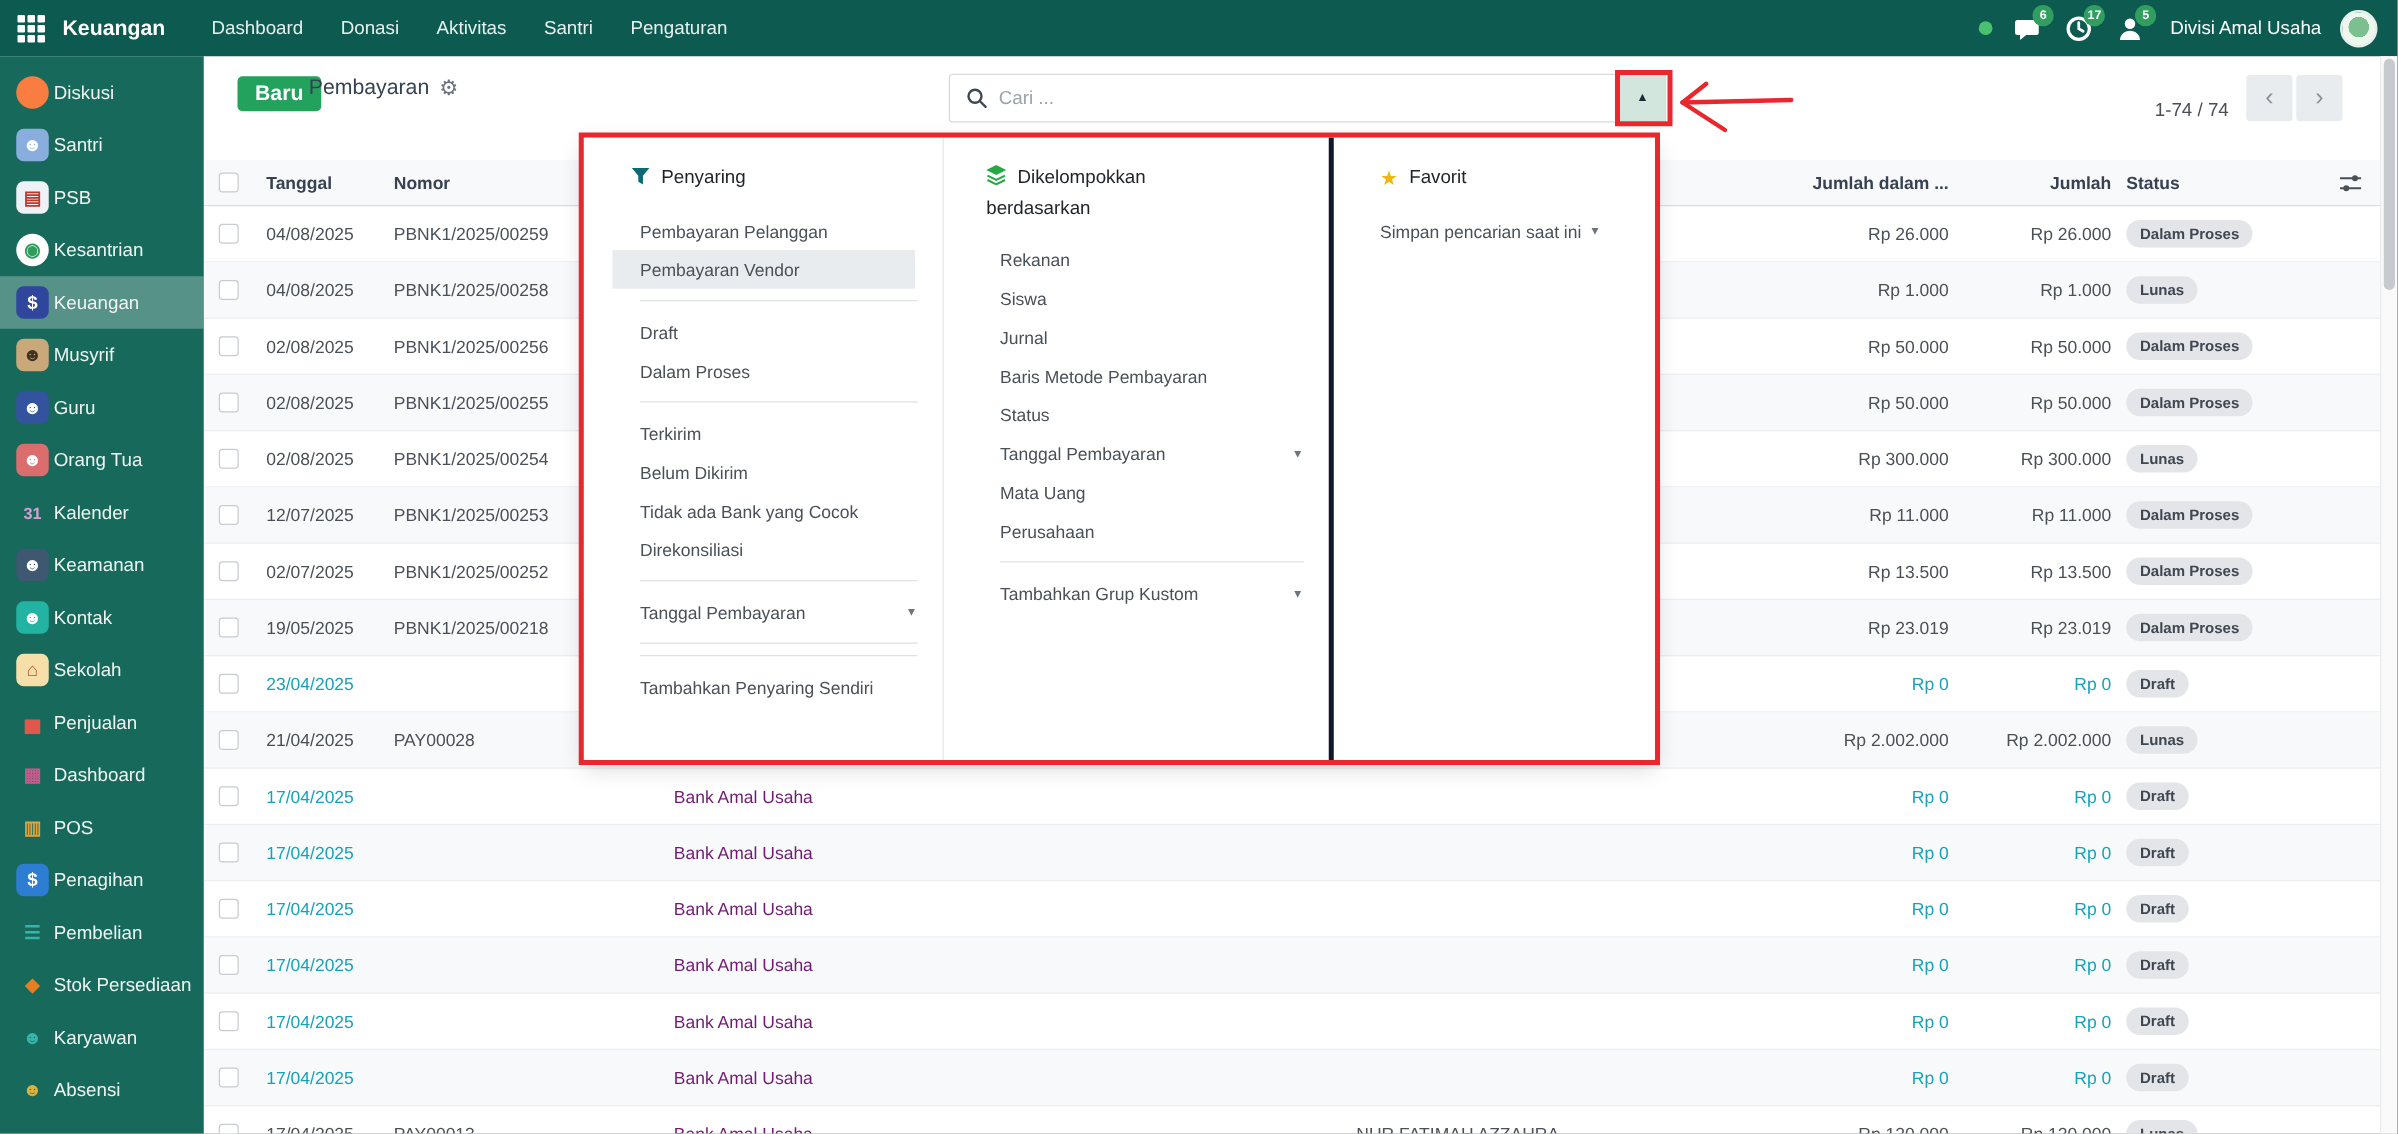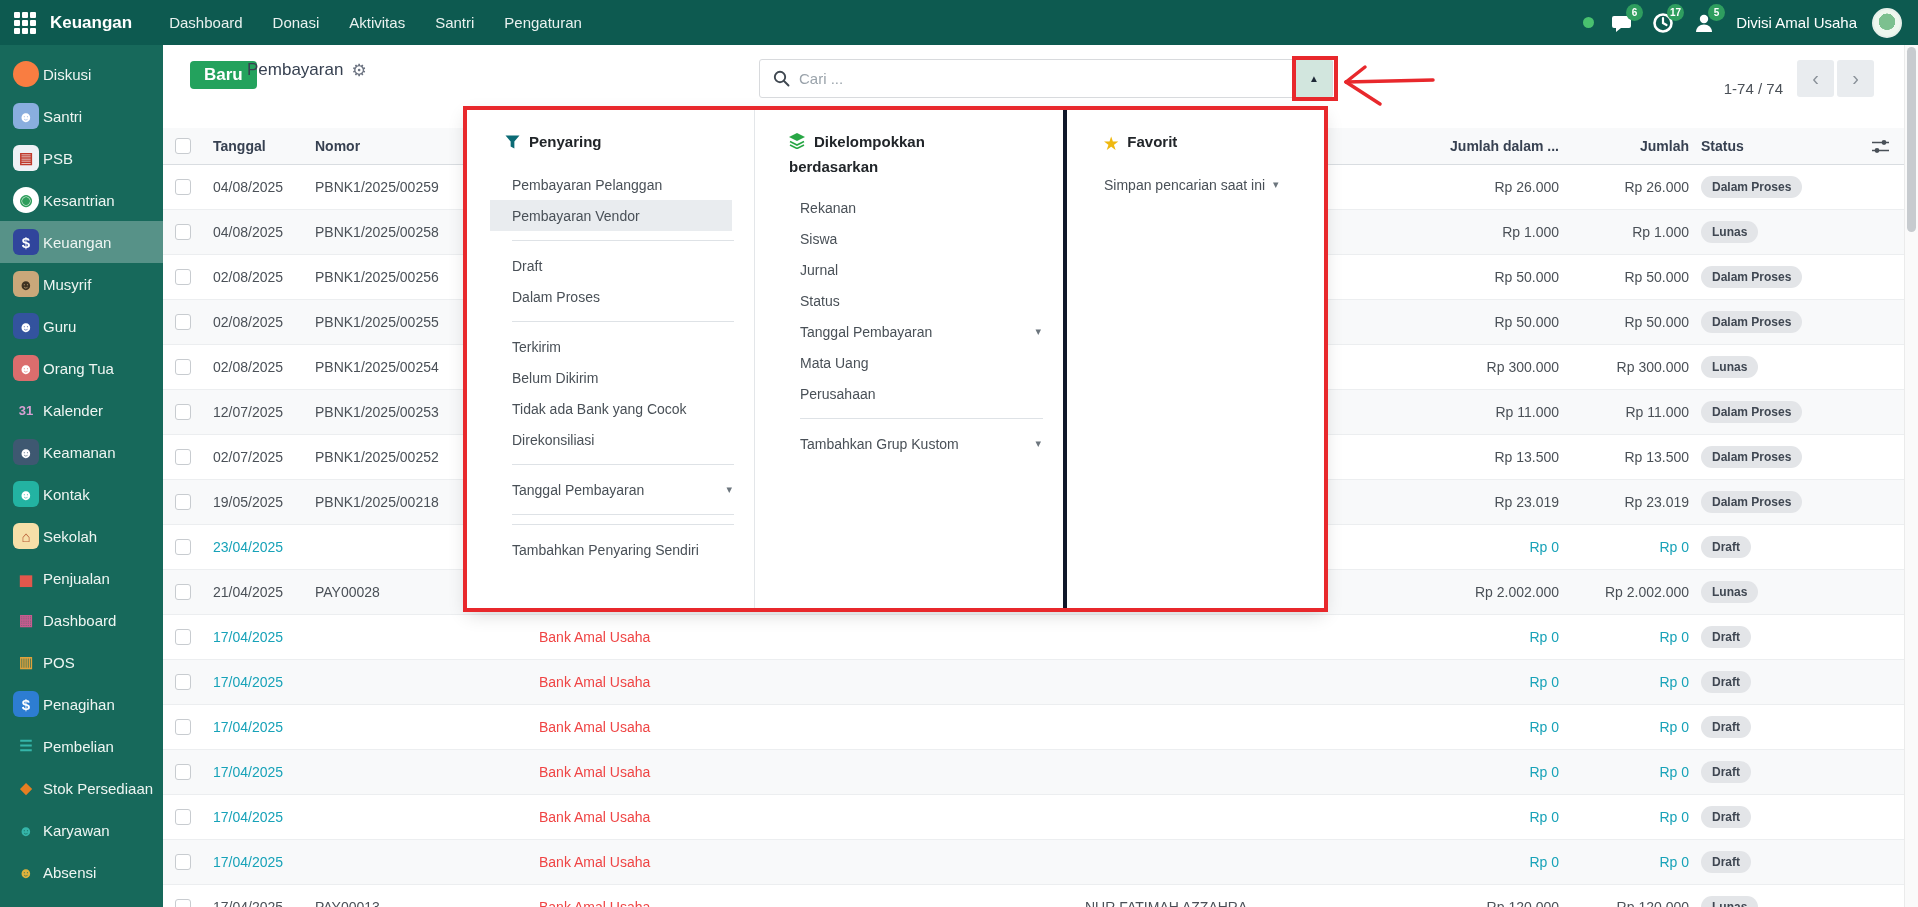--- a/index.html
+++ b/index.html
@@ -60,36 +60,36 @@
   
   .table{position:absolute;top:83px;left:0;right:14px;bottom:0;overflow:hidden}
   .trow{display:grid;grid-template-columns:36px 110px 220px 550px 310px 180px 130px 1fr 48px;align-items:center}
   .thead{height:37px;background:#f8f9fa;border-bottom:1px solid #d9dde1;font-size:14px;font-weight:700;color:#374151}
   .row{height:45px;border-bottom:1px solid #eceef0;font-size:14px;color:#4a5057;cursor:pointer}
   .row.even{background:#f8f9fa}
   .c-check{padding-left:12px}
   .checkbox{width:16px;height:16px;border:1px solid #c8ccd0;border-radius:3px;background:#fff}
   .c-date{padding-left:14px}
   .c-num{padding-left:6px}
-  .c-journal{padding-left:10px;color:#ef4444}
+  .c-journal{padding-left:10px;color:#701a75}
   .c-partner{padding-left:6px}
   .c-amt{text-align:right;padding-right:10px}
   .row.draft .c-date,.row.draft .c-amt{color:#17a2b8}
   .c-status{padding-left:2px}
   .pill{display:inline-block;padding:4px 11px;background:#e3e5e8;border-radius:11px;font-size:12px;font-weight:700;color:#3f4752}
   .c-end{display:flex;justify-content:center}
 
   
   .panel{position:absolute;left:467px;top:110px;width:857px;height:498px;background:#fff;z-index:25;display:flex;
     box-shadow:0 6px 18px rgba(0,0,0,.16)}
   .pcol{padding-top:20px;overflow:hidden}
   .pcol1{width:288px;border-right:1px solid #e3e6e9;padding-left:45px}
   .pcol2{width:312px;border-right:4px solid #0f172a;padding-left:45px}
   .pcol3{flex:1;padding-left:37px}
-  .phead{display:block;font-size:15px;font-weight:700;color:#212529;margin-bottom:14px;line-height:23px}
+  .phead{display:block;font-size:15px;font-weight:400;color:#212529;margin-bottom:14px;line-height:23px}
   .pcol1 .phead{margin-left:-7px}
   .pcol2 .phead{margin-left:-11px;width:205px}
   .phead .hicon{display:inline-block;vertical-align:-2px;margin-right:9px}
   .star{color:#efb810;font-size:16px}
   .pitem{height:31px;display:flex;align-items:center;font-size:14px;color:#495057;cursor:pointer;padding-right:22px}
   .pitem.active{background:#e9ecef;margin-left:-22px;padding-left:22px;margin-right:22px;padding-right:0}
   .pitem .caret{margin-left:auto;color:#6c757d;font-size:11px}
   .pitem .caret.inline{margin-left:8px}
   .pdivider{border:none;border-top:1px solid #dee2e6;margin:9px 20px 9px 0}
 
@@ -571,20 +571,23 @@
           <div class="pitem">
             <span>Rekanan</span>
           </div>
           <div class="pitem">
             <span>Siswa</span>
           </div>
           <div class="pitem">
             <span>Jurnal</span>
           </div>
           <div class="pitem">
+            <span>Baris Metode Pembayaran</span>
+          </div>
+          <div class="pitem">
             <span>Status</span>
           </div>
           <div class="pitem">
             <span>Tanggal Pembayaran</span>
             <span class="caret">▾</span>
           </div>
           <div class="pitem">
             <span>Mata Uang</span>
           </div>
           <div class="pitem">

